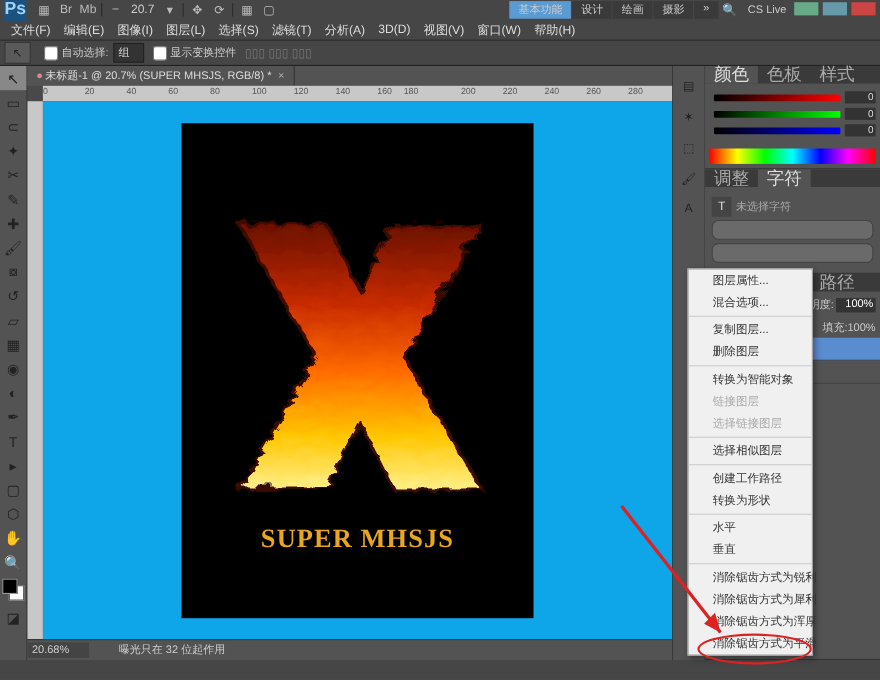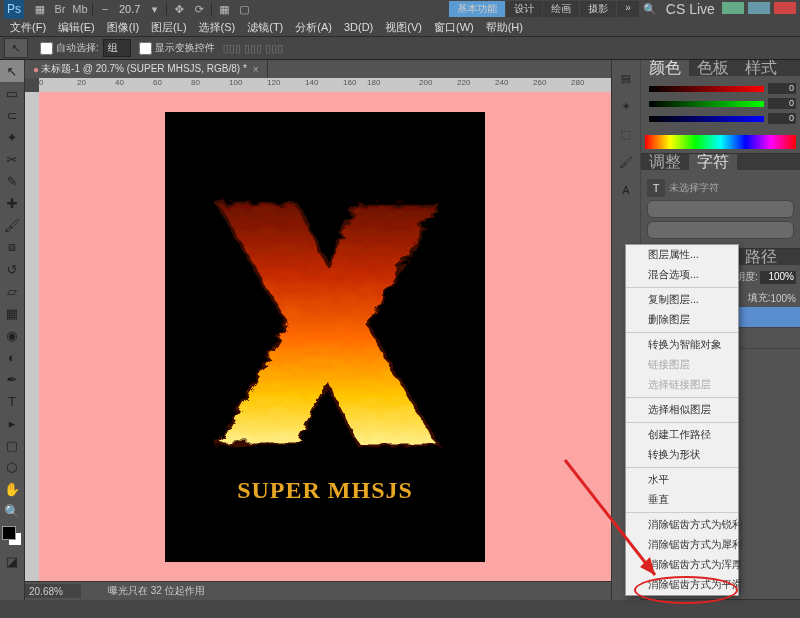--- a/index.html
+++ b/index.html
@@ -1,24 +1,24 @@
 <!DOCTYPE html>
 <html><head>
 <meta charset="utf-8">
 <style>
 html,body{margin:0;padding:0;font-family:"Microsoft YaHei",Tahoma,sans-serif;font-size:11px;color:#333;background:#464646;overflow:hidden;width:800px;height:618px}
 .topbar{height:18px;background:#464646;display:flex;align-items:center;padding:0 4px;color:#ccc}
-.ps-logo{width:20px;height:20px;background:#1a5380;color:#9cd5f8;font-weight:normal;font-size:12px;display:flex;align-items:center;justify-content:center;border-radius:2px;margin-right:6px}
+.ps-logo{width:20px;height:20px;background:#1a5380;color:#9cd5f8;font-weight:bold;font-size:16px;display:flex;align-items:center;justify-content:center;border-radius:2px;margin-right:6px}
 .top-btn{width:18px;height:14px;display:inline-flex;align-items:center;justify-content:center;color:#bbb;margin:0 1px}
 .top-sep{width:1px;height:12px;background:#2b2b2b;margin:0 2px}
 .zoom-val{color:#ccc;margin:0 4px}
 .top-spacer{flex:1}
 .workspace-tab{height:14px;background:#3a3a3a;color:#ccc;padding:1px 8px;margin-right:1px;font-size:10px}
 .workspace-tab.active{background:#5a9bd4}
-.cslive{color:#ccc;margin:0 6px;font-size:14px}
+.cslive{color:#ccc;margin:0 6px;font-size:10px}
 .winbtns span{width:22px;height:12px;display:inline-block;margin-left:1px}
 .menubar{height:18px;background:#464646;display:flex;align-items:center;padding:0 4px;color:#ddd}
 .menubar span{margin:0 6px;font-size:11px}
 .optbar{height:22px;background:#464646;display:flex;align-items:center;padding:0 4px;border-top:1px solid #2b2b2b;border-bottom:1px solid #222}
 .opt-icon{width:22px;height:18px;background:#5a5a5a;border:1px solid #333;margin-right:4px;display:flex;align-items:center;justify-content:center;color:#222}
 .opt-chk{display:flex;align-items:center;color:#ccc;margin:0 4px;font-size:10px}
 .opt-chk input{margin-right:3px}
 .opt-sel{background:#333;color:#ddd;border:1px solid #222;height:16px;padding:0 12px 0 4px;font-size:10px;display:flex;align-items:center}
 .opt-dis{color:#777;margin:0 4px}
 .workarea{display:flex;height:540px}
@@ -30,21 +30,21 @@
 .bgc{width:12px;height:12px;background:#fff;border:1px solid #555;position:absolute;bottom:0;right:0}
 .canvas-area{flex:1;background:#494949;display:flex;flex-direction:column;position:relative}
 .tabstrip{height:18px;background:#535353;display:flex;align-items:center}
 .doctab{height:18px;background:#535353;color:#ddd;font-size:10px;padding:0 8px;display:flex;align-items:center;border-right:1px solid #333}
 .doctab .close{margin-left:6px;color:#aaa}
 .doctab .unsaved{color:#d88;margin-right:2px}
 .ruler-h{height:14px;background:#c8c8c8;margin-left:14px;position:relative;font-size:8px;color:#555;overflow:hidden}
 .ruler-h span{position:absolute;top:0}
 .canvas-inner{flex:1;display:flex}
 .ruler-v{width:14px;background:#c8c8c8}
-.stage{flex:1;background:#fca5a5;display:flex;align-items:center;justify-content:center;position:relative;overflow:hidden}
+.stage{flex:1;background:#0ea5e9;display:flex;align-items:center;justify-content:center;position:relative;overflow:hidden}
 .artboard{width:320px;height:450px;background:#000;position:relative}
 .artboard .letter{position:absolute;top:80px;left:40px;width:240px;height:260px}
 .artboard .sub{position:absolute;bottom:58px;width:100%;text-align:center;font-family:serif;font-weight:bold;font-size:24px;color:#e7a723;letter-spacing:1px}
 .status{height:18px;background:#535353;display:flex;align-items:center;color:#ccc;font-size:10px;border-top:1px solid #333}
 .status .pct{width:52px;padding-left:4px;background:#444;height:14px;display:flex;align-items:center}
 .status .info{margin-left:27px}
 .right{width:188px;background:#535353;display:flex;border-left:1px solid #333}
 .iconstrip{width:28px;background:#535353;display:flex;flex-direction:column;align-items:center;padding-top:4px;border-right:1px solid #444}
 .sic{width:20px;height:20px;margin:4px 0;color:#222;display:flex;align-items:center;justify-content:center}
 .panels{flex:1;display:flex;flex-direction:column}

